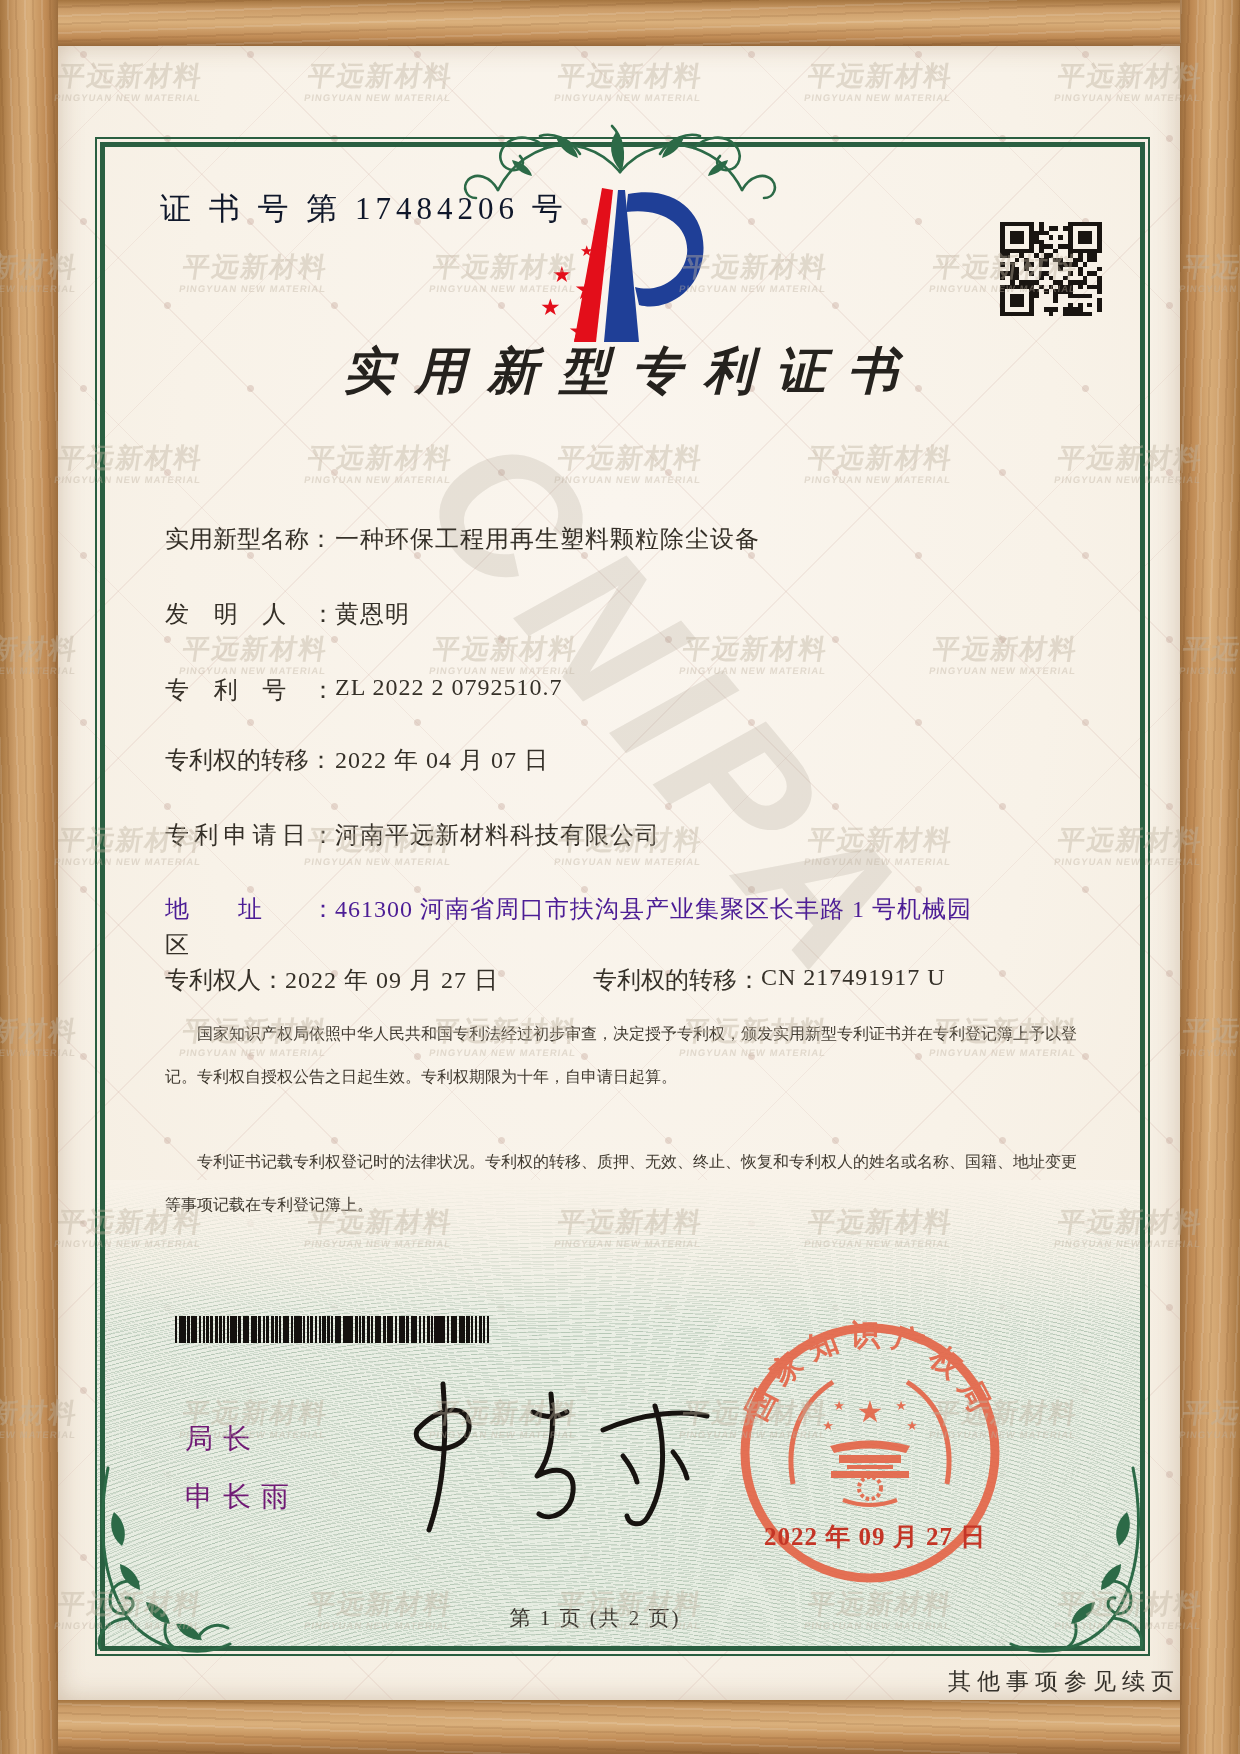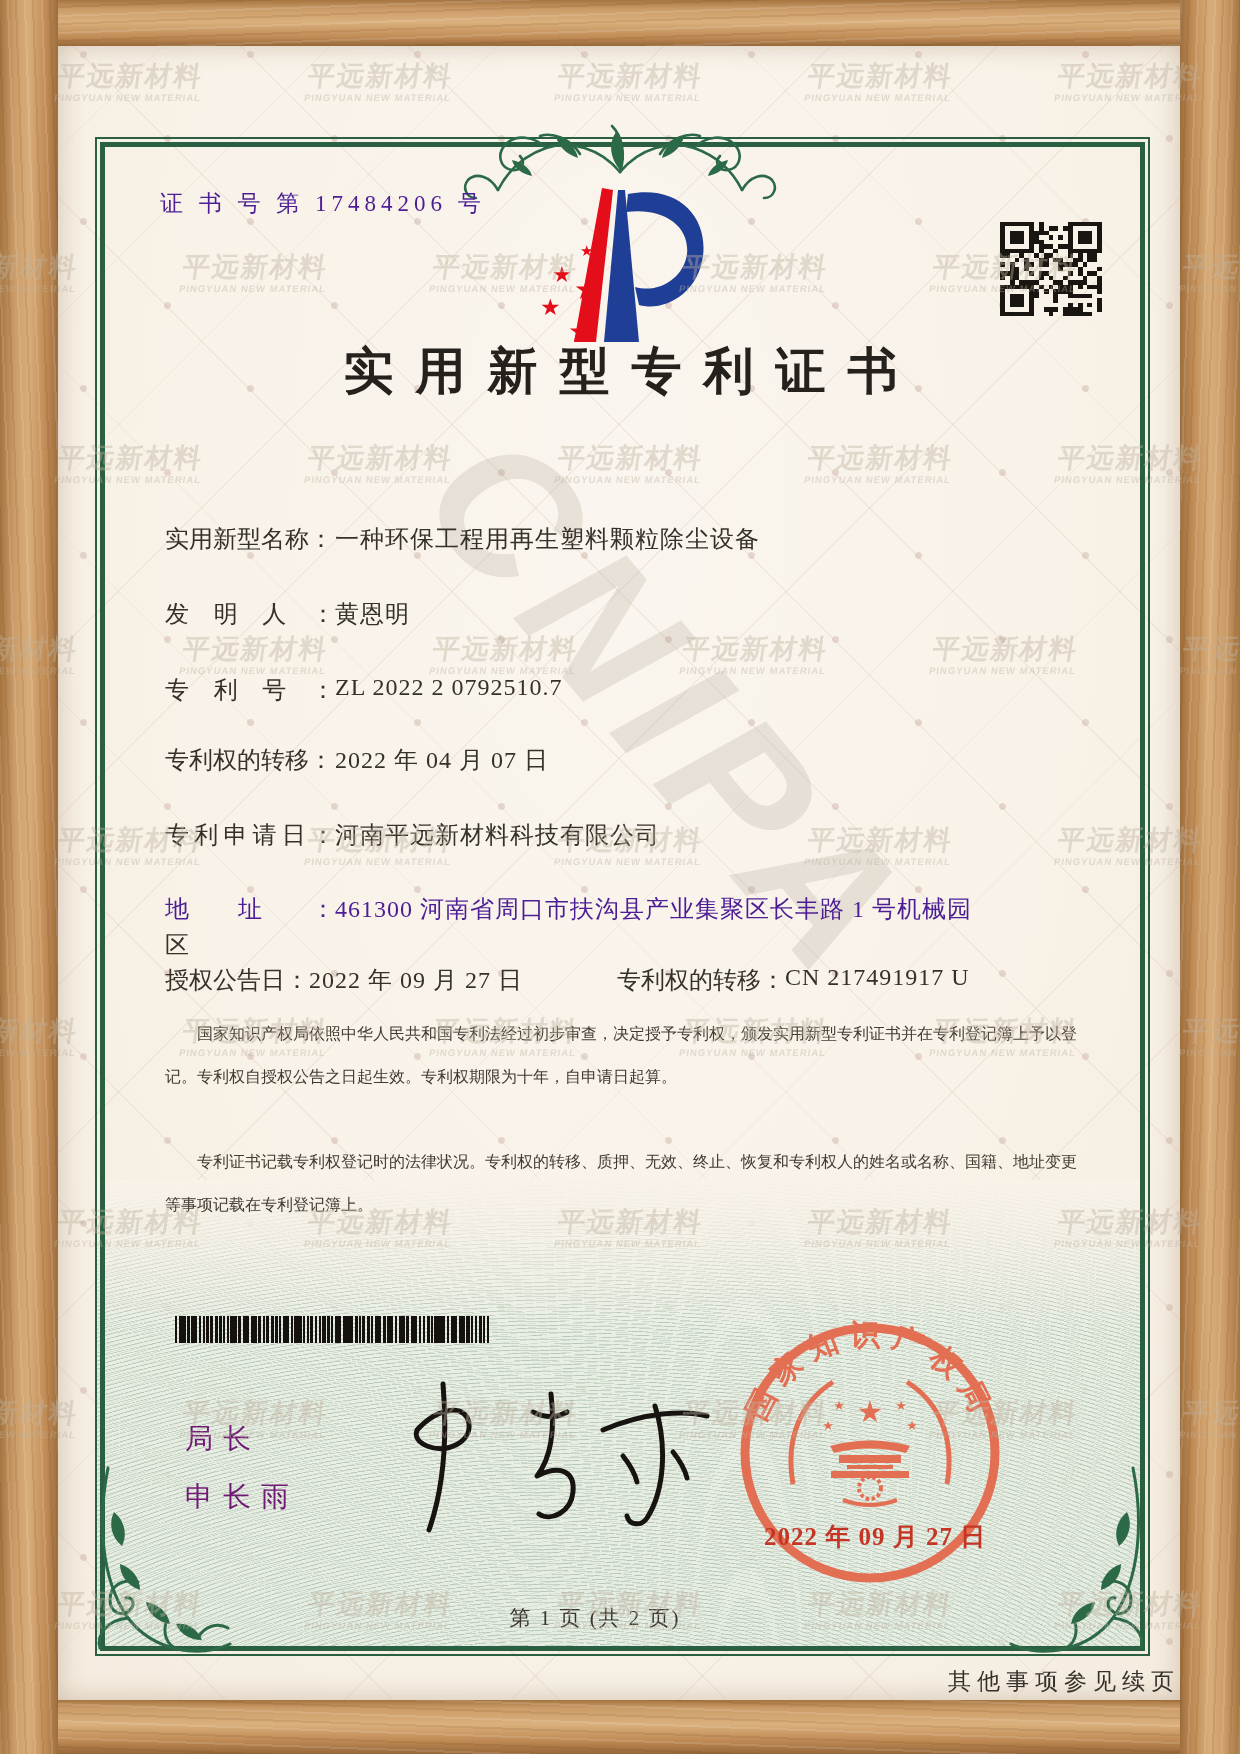--- a/index.html
+++ b/index.html
@@ -40,26 +40,26 @@
   .guilloche:after{content:"";position:absolute;left:0;top:0;right:0;height:150px;
     background:linear-gradient(180deg,#f8f2e8 0,rgba(248,242,232,0) 100%);}
   .cnipa{left:545px;top:392px;z-index:2;font-family:"Liberation Sans","DejaVu Sans",sans-serif;
     font-size:185px;font-weight:700;font-style:italic;letter-spacing:16px;
     color:rgba(156,146,132,.20);transform:rotate(50deg);transform-origin:0 0;pointer-events:none;}
   
   .gborder{left:95px;top:137px;width:1051px;height:1515px;z-index:3;border:2px solid #2a5f41;pointer-events:none;}
   .gborder:before{content:"";position:absolute;left:3px;top:3px;right:3px;bottom:3px;border:5px solid #2a5f41;}
   .orn{z-index:4;pointer-events:none;}
   
-  .cert-number{left:160px;top:188px;z-index:5;font-size:23px;letter-spacing:5px;color:#4c1d95;}
+  .cert-number{left:160px;top:188px;z-index:5;font-size:31px;letter-spacing:5px;color:#0f172a;}
   .logo{left:540px;top:178px;width:172px;height:174px;z-index:5;}
   .logo .star{position:absolute;color:#e30e1a;line-height:1;font-family:"DejaVu Sans",sans-serif;}
   .qr{left:1000px;top:222px;z-index:5;}
   .title{left:95px;top:338px;width:1051px;z-index:5;text-align:center;font-size:50px;font-weight:700;
-    letter-spacing:22px;padding-left:22px;box-sizing:border-box;color:#25221e;}
+    letter-spacing:22px;padding-left:22px;box-sizing:border-box;color:#25221e;font-style:italic;}
   .frow{position:absolute;left:165px;width:930px;z-index:5;font-size:24px;color:#353028;display:flex;align-items:flex-start;}
   .flabel{display:inline-block;width:170px;flex:none;white-space:nowrap;}
   .flabel.spread{text-align:justify;text-align-last:justify;}
   .fvalue{letter-spacing:1px;}
   .addr-wrap{position:absolute;left:165px;width:918px;z-index:5;font-size:24px;color:#4c1d95;}
   .addr-wrap .flabel{vertical-align:top;}
   .addr2{position:absolute;left:165px;z-index:5;font-size:24px;color:#353028;}
   .pairB{margin-left:94px;display:inline-flex;}
   .para{position:absolute;left:165px;width:912px;z-index:5;font-size:16px;line-height:43px;
     text-indent:2em;color:#403a30;text-align:justify;}
@@ -326,21 +326,21 @@
 </div>
 <div class="frow" style="top:819px">
   <span class="flabel spread">专利申请日：</span>
   <span class="fvalue">河南平远新材料科技有限公司</span>
 </div>
 <div class="addr-wrap" style="top:893px">
   <span class="flabel spread">地址：</span><span class="fvalue">461300 河南省周口市扶沟县产业集聚区长丰路 1 号机械园</span>
 </div>
 <div class="addr2" style="top:929px">区</div>
 <div class="frow" style="top:964px">
-  <span class="flabel" style="width:auto">授权公告日：</span>
+  <span class="flabel" style="width:auto">专利权人：</span>
   <span class="fvalue">2022 年 09 月 27 日</span>
   <span class="pairB">
     <span class="flabel" style="width:auto">专利权的转移：</span>
     <span class="fvalue">CN 217491917 U</span>
   </span>
 </div>
 
 <div class="para" style="top:1012px">国家知识产权局依照中华人民共和国专利法经过初步审查，决定授予专利权，颁发实用新型专利证书并在专利登记簿上予以登记。专利权自授权公告之日起生效。专利权期限为十年，自申请日起算。</div>
 <div class="para" style="top:1140px">专利证书记载专利权登记时的法律状况。专利权的转移、质押、无效、终止、恢复和专利权人的姓名或名称、国籍、地址变更等事项记载在专利登记簿上。</div>
 

